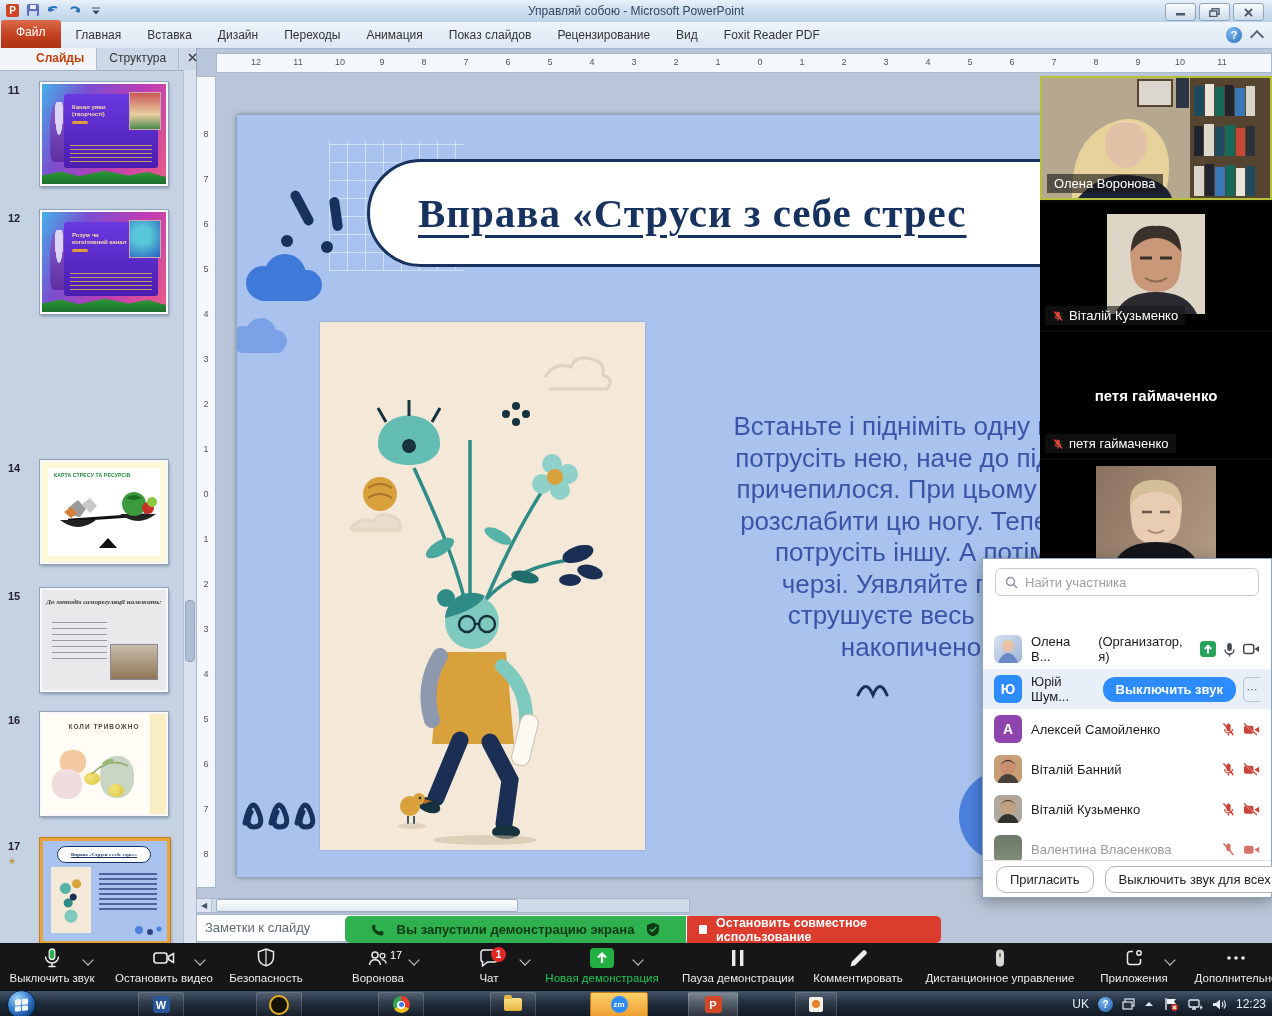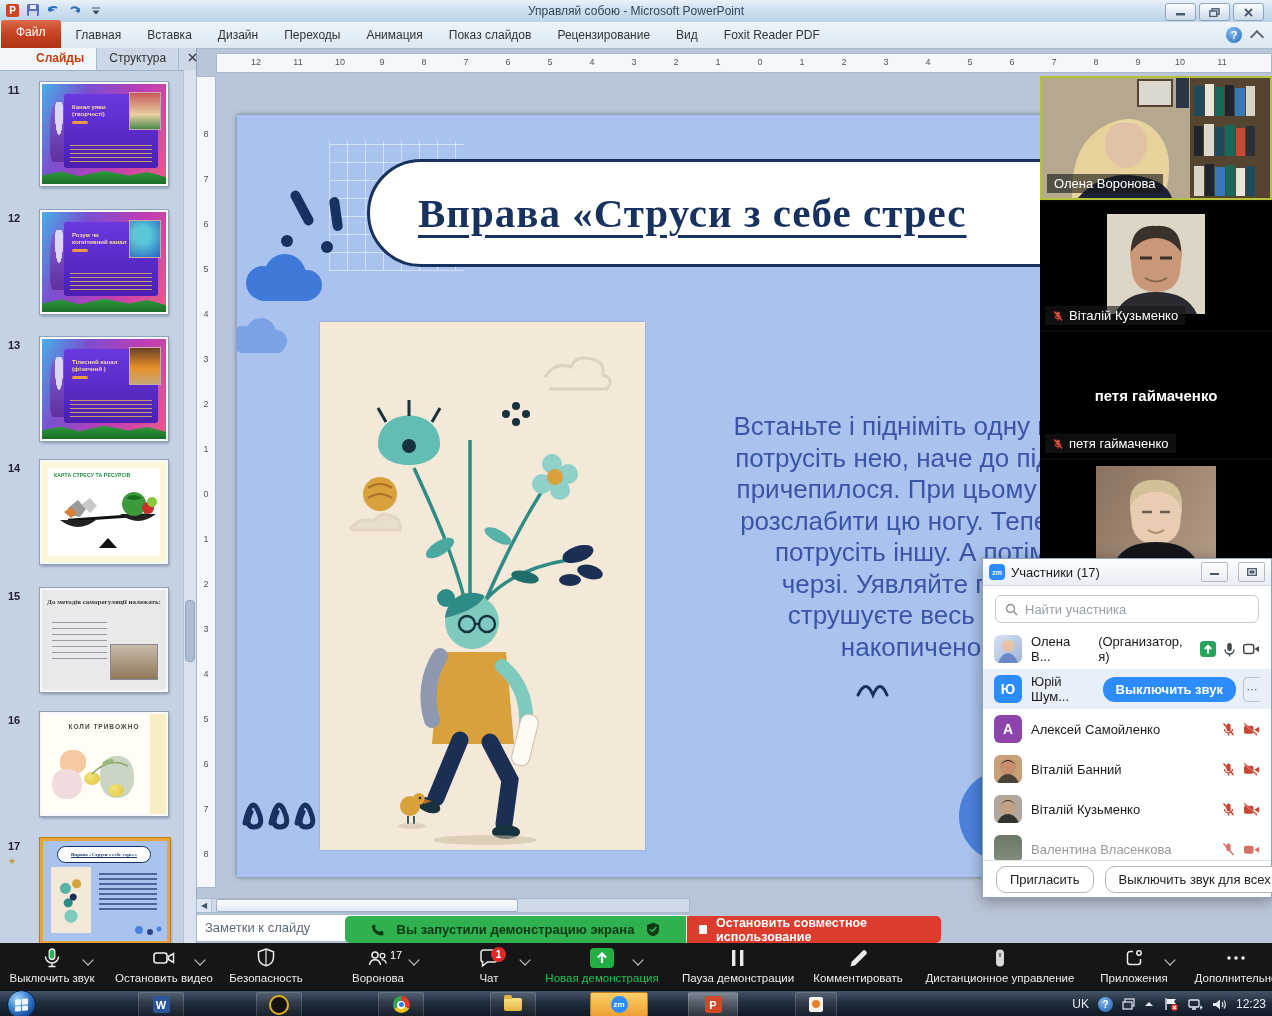--- a/index.html
+++ b/index.html
@@ -49,21 +49,21 @@
   .pt-dash{width:16px;height:3px;background:#e89a3c;margin:3px 0 0 8px;border-radius:2px;}
   .pt-lines{position:absolute;left:6px;right:6px;bottom:5px;height:18px;
     background:repeating-linear-gradient(#e8b84c 0 1.5px,transparent 1.5px 4px);opacity:.8;}
   .pt-img{position:absolute;right:5px;top:8px;width:30px;height:36px;border:1px solid #caa;}
   
   .t14{background:#fbf7d8;}
   .t14 .inner{position:absolute;inset:6px;background:#fff;}
   .t14 .cap{font-size:5px;font-weight:bold;color:#1f8a3c;padding:4px 0 0 6px;letter-spacing:.2px;}
   
   .t15{background:#e9e9ec;}
-  .t15 .cap{font-family:"Liberation Serif",serif;font-weight:bold;font-size:7px;
+  .t15 .cap{font-family:"Liberation Serif",serif;font-style:italic;font-weight:bold;font-size:7px;
     color:#3a3a3a;text-align:center;padding-top:8px;line-height:8px;}
   .t15 .lines{position:absolute;left:10px;top:32px;width:55px;height:38px;
     background:repeating-linear-gradient(#9a9aa2 0 1.5px,transparent 1.5px 6px);}
   .t15 .photo{position:absolute;right:8px;bottom:10px;width:46px;height:34px;
     background:linear-gradient(#c8bca8,#907858);border:1px solid #889;}
   
   .t16{background:#fffdf6;}
   .t16:after{content:"";position:absolute;right:0;top:0;bottom:0;width:16px;background:#f7eec4;}
   .t16 .cap{font-size:6.5px;font-weight:bold;color:#4a4a42;text-align:center;letter-spacing:1px;padding-top:9px;}
   .t16 .sub{font-family:"Liberation Serif",serif;font-style:italic;font-size:5px;color:#d09040;text-align:center;}
@@ -289,34 +289,20 @@
             <div class="pt-card">
                 <div class="pt-title">Розум чи когнітивний канал</div>
                 <div class="pt-dash"></div>
                 <div class="pt-lines"></div>
               </div>
             <div class="pt-img" style="background:radial-gradient(circle at 40% 40%,#58c8d8 0 30%,#2860c0)"></div>
           </div>
         </div>
       </div>
 
-      <div class="thumb-row" style="top:267px">
-        <span class="tnum">13</span>
-        <div class="thumb">
-          <div class="pt-bg">
-              <div class="pt-fig"></div>
-            <div class="pt-card">
-                <div class="pt-title">Тілесний канал (фізичний )</div>
-                <div class="pt-dash"></div>
-                <div class="pt-lines"></div>
-              </div>
-            <div class="pt-img" style="background:linear-gradient(#6a4028,#e89028 55%,#c8a878)"></div>
-          </div>
-        </div>
-      </div>
 
       <div class="thumb-row" style="top:390px">
         <span class="tnum">14</span>
         <div class="thumb t14">
           <div class="inner">
             <div class="cap">КАРТА СТРЕСУ ТА РЕСУРСІВ</div>
             <svg width="120" height="72">
               <path d="M60 60 l-9 10 h18 z" fill="#111"></path>
                 <rect x="20" y="38" width="80" height="3" fill="#111" transform="rotate(-4 60 40)"></rect>
               <path d="M12 42 q18 14 36 0" fill="#222"></path>
@@ -631,35 +617,20 @@
             <path d="M34 40 Q32 12 62 14 Q88 14 86 44 Q80 26 60 26 Q42 26 34 40z" fill="#d3bf98"></path>
             <path d="M20 94 Q30 76 60 76 Q90 76 100 94z" fill="#15161c"></path>
             <path d="M46 46 h10 M64 46 h10" stroke="#6a5a48" stroke-width="2.5"></path>
             <path d="M52 64 q8 6 16 0" stroke="#b08a70" stroke-width="2" fill="none"></path>
           </svg>
       </div>
     </div>
   </div>
 
   <div class="ppanel">
-    <div class="phead">
-      <span class="zmlogo">zm</span>
-      <span>Участники (17)</span>
-      <div class="phead-btn" style="margin-left:auto">
-          <svg width="9" height="7">
-            <rect y="4" width="9" height="2" fill="#4a5a6a"></rect>
-          </svg>
-        </div>
-      <div class="phead-btn">
-          <svg width="10" height="8">
-            <rect x="0.7" y="0.7" width="8.6" height="6.6" fill="none" stroke="#4a5a6a" stroke-width="1.3"></rect>
-            <rect x="2.5" y="2.5" width="5" height="3" fill="#4a5a6a"></rect>
-          </svg>
-        </div>
-    </div>
     <div class="searchwrap">
       <div class="search">
         <svg width="13" height="13">
             <circle cx="5.5" cy="5.5" r="4" stroke="#8a9098" stroke-width="1.4" fill="none"></circle>
             <path d="M8.6 8.6 12 12" stroke="#8a9098" stroke-width="1.4"></path>
           </svg>
         <span>Найти участника</span>
       </div>
     </div>
     <div class="plist">

